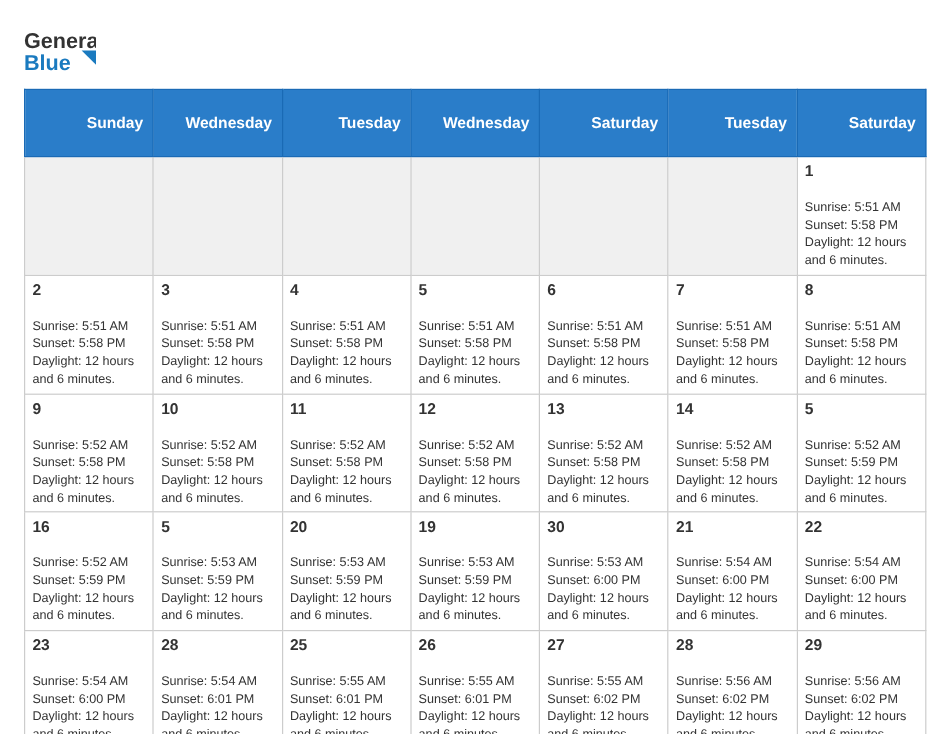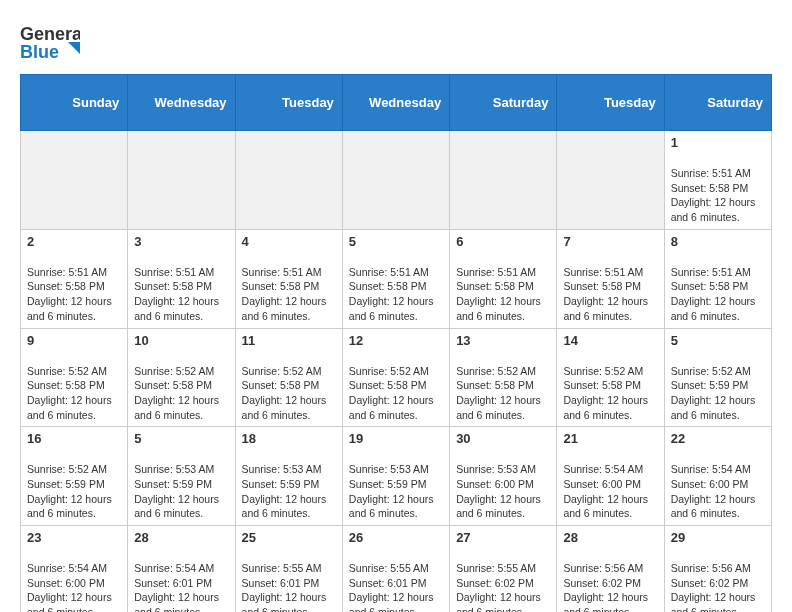--- a/index.html
+++ b/index.html
@@ -186,21 +186,21 @@
       <tr>
         <td>
           <div class="day-number">16</div>
           <div class="day-info">Sunrise: 5:52 AM<br>Sunset: 5:59 PM<br>Daylight: 12 hours<br>and 6 minutes.</div>
         </td>
         <td>
           <div class="day-number">5</div>
           <div class="day-info">Sunrise: 5:53 AM<br>Sunset: 5:59 PM<br>Daylight: 12 hours<br>and 6 minutes.</div>
         </td>
         <td>
-          <div class="day-number">18</div>
+          <div class="day-number">20</div>
           <div class="day-info">Sunrise: 5:53 AM<br>Sunset: 5:59 PM<br>Daylight: 12 hours<br>and 6 minutes.</div>
         </td>
         <td>
           <div class="day-number">19</div>
           <div class="day-info">Sunrise: 5:53 AM<br>Sunset: 5:59 PM<br>Daylight: 12 hours<br>and 6 minutes.</div>
         </td>
         <td>
           <div class="day-number">30</div>
           <div class="day-info">Sunrise: 5:53 AM<br>Sunset: 6:00 PM<br>Daylight: 12 hours<br>and 6 minutes.</div>
         </td>

